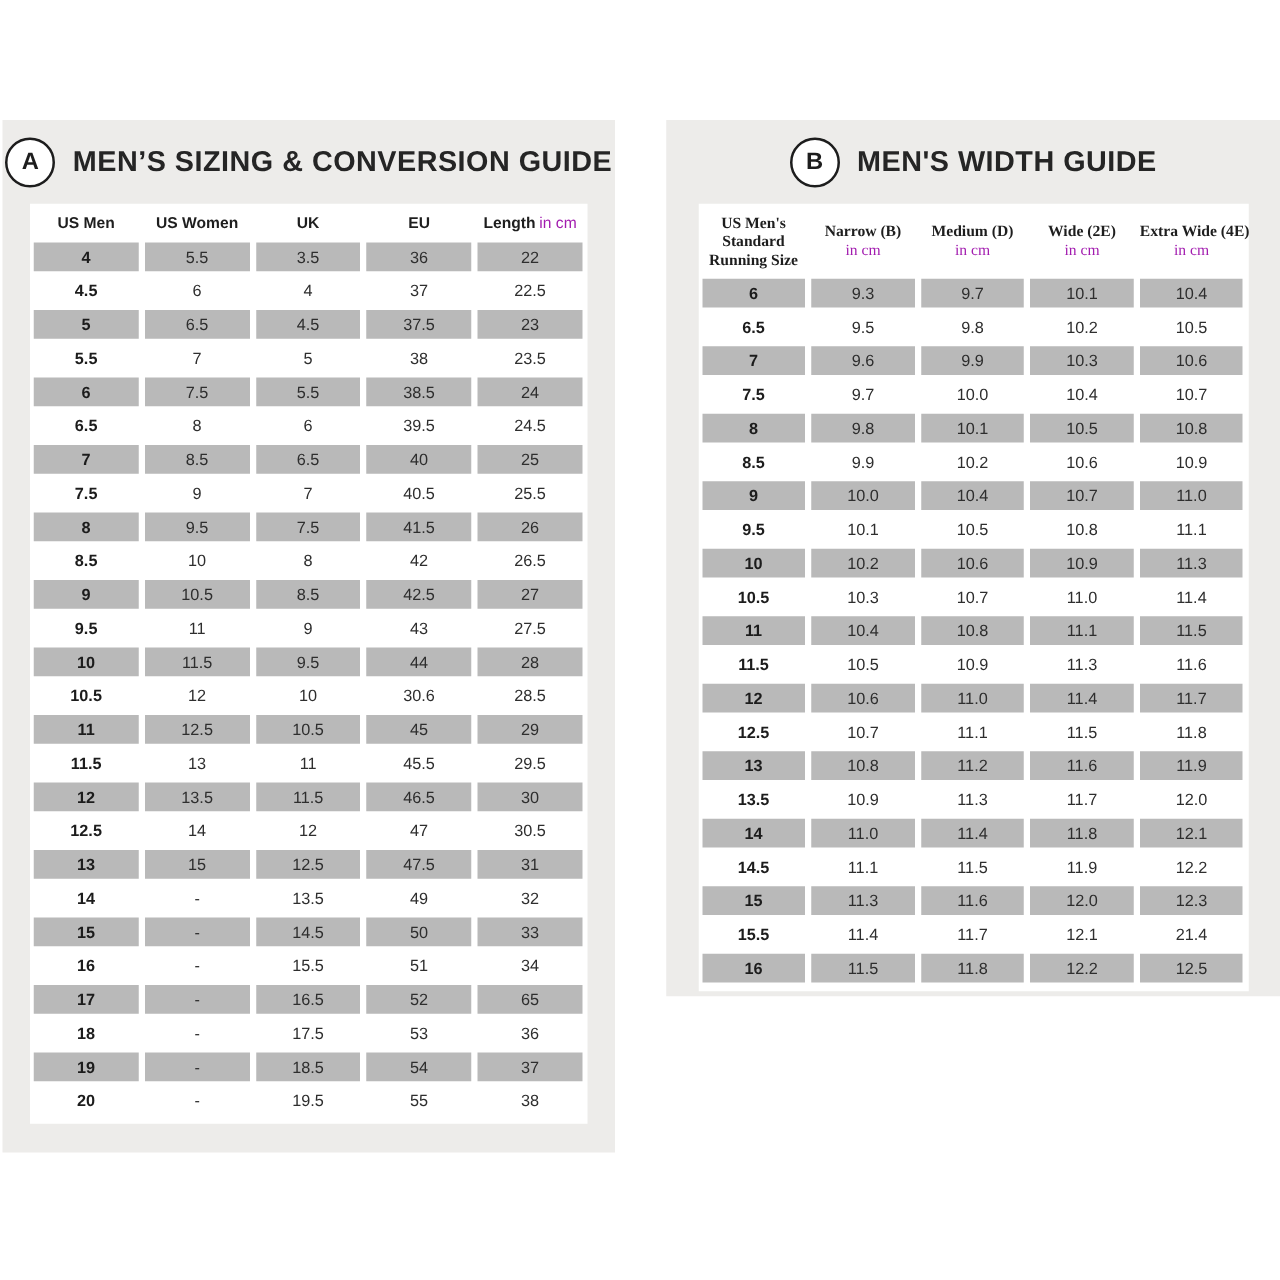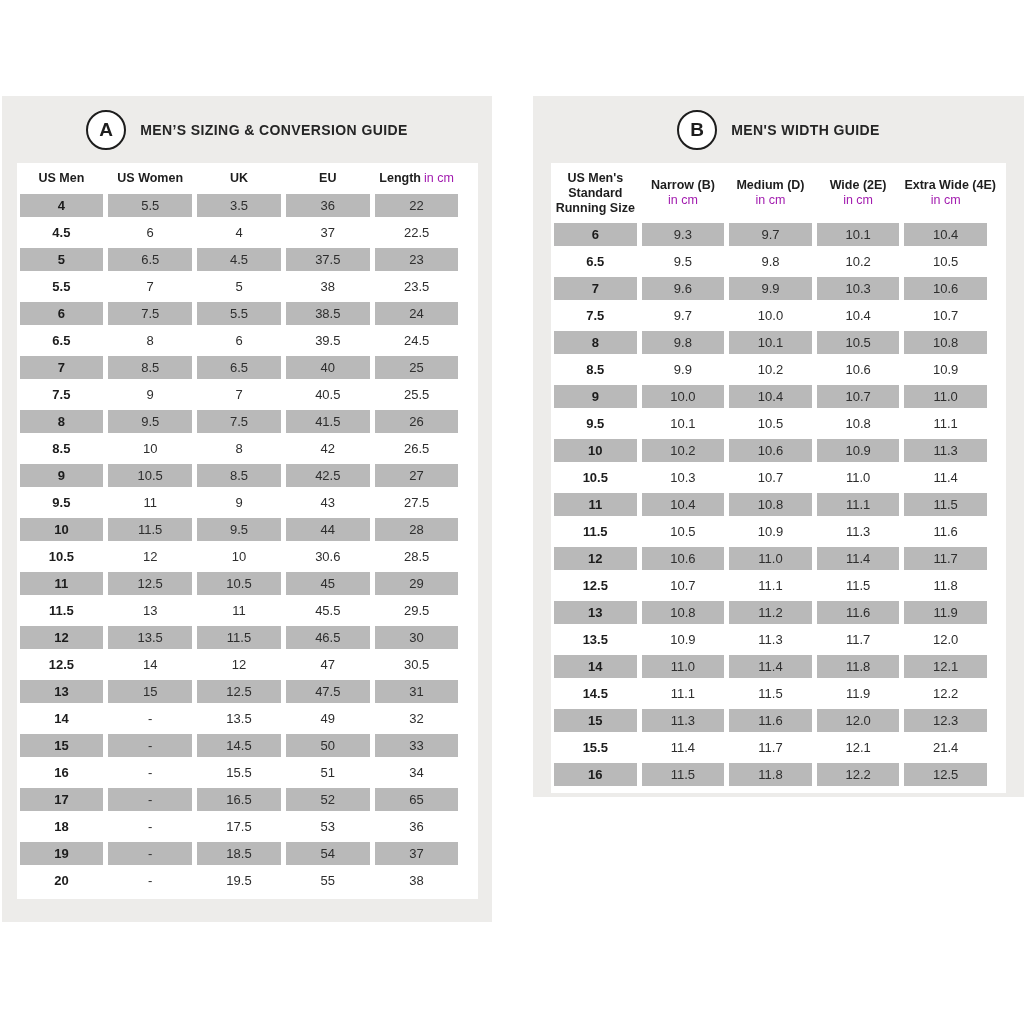--- a/index.html
+++ b/index.html
@@ -37,43 +37,43 @@
     background: #ffffff;
     display: flex;
     align-items: center;
     justify-content: center;
     font-weight: bold;
     font-size: 19px;
     color: #1d1d1d;
     flex: 0 0 auto;
   }
   .title {
-    font-size: 14px;
+    font-size: 23px;
     font-weight: bold;
     letter-spacing: 0.4px;
     color: #252525;
     margin: 0;
     white-space: nowrap;
   }
 
   .tablebox {
     background: #ffffff;
     margin: 0 auto;
-    padding: 2px 19px 5px 3px;
+    padding: 2px 4px 5px 3px;
   }
   .panel-a .tablebox { width: 439px; }
   .panel-b .tablebox { width: 433px; }
 
   .thead {
     display: flex;
     gap: 5px;
     align-items: center;
   }
   .panel-a .thead { height: 27px; }
-  .panel-b .thead { height: 56px; }
+  .panel-b .thead { height: 56px; font-family: Liberation Serif, serif; }
 
   .hcell {
     flex: 1 1 0;
     min-width: 0;
     text-align: center;
     font-size: 12.5px;
     color: #1e1e1e;
     line-height: 1.2;
   }
   .hcell b { font-weight: bold; white-space: nowrap; }

